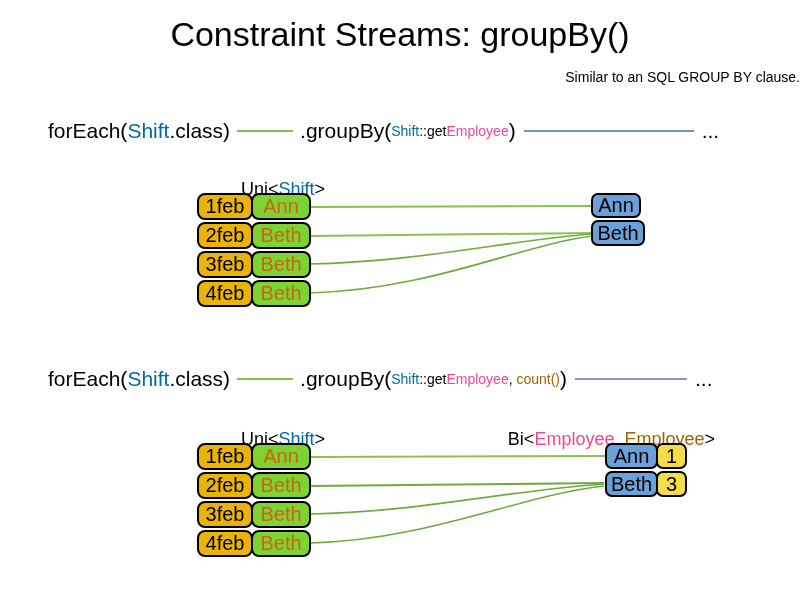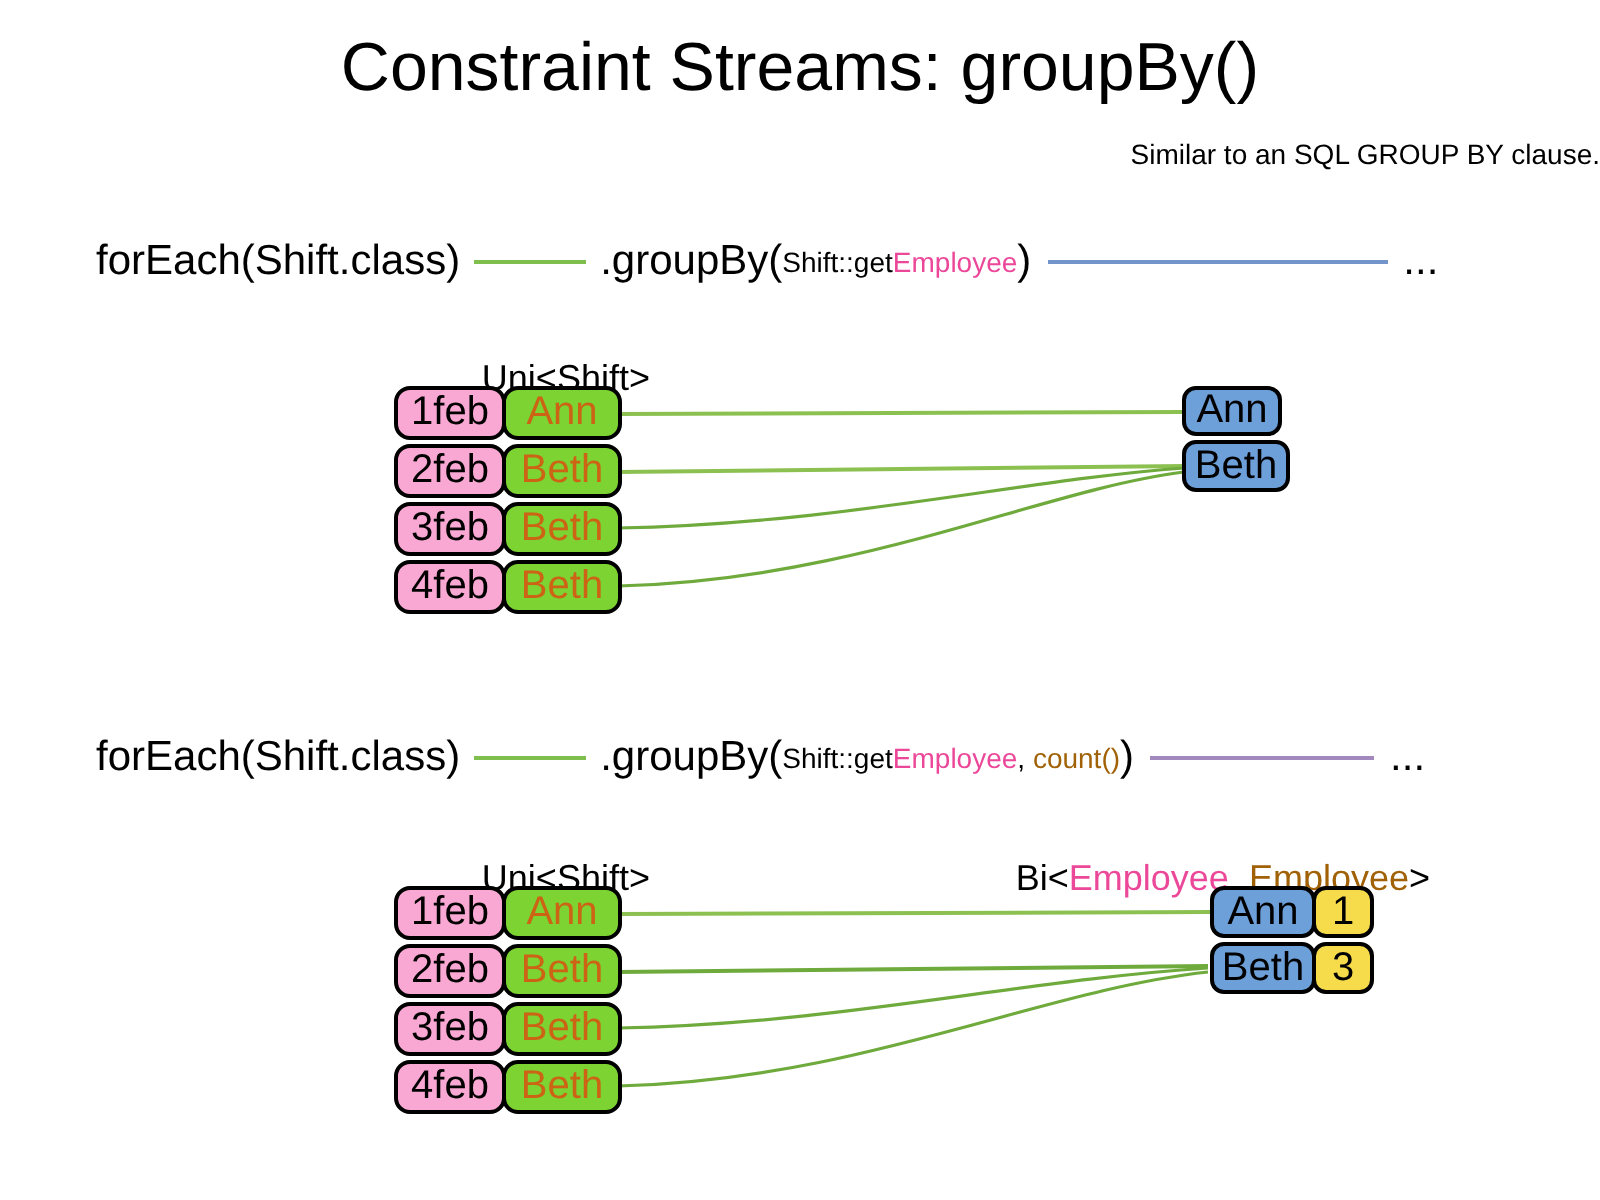--- a/index.html
+++ b/index.html
@@ -4,33 +4,33 @@
 <style>
   html,body{margin:0;padding:0;background:#fff;}
   .slide{position:relative;width:800px;height:600px;background:#ffffff;
          font-family:"Liberation Sans",sans-serif;color:#000;overflow:hidden;border-radius:27px;}
   .abs{position:absolute;}
   .title{top:16px;left:0;width:800px;text-align:center;font-size:34px;line-height:1.1;}
   .subtitle{top:69px;left:0;width:800px;text-align:right;font-size:14px;}
   .code{display:flex;align-items:center;height:28px;font-size:21px;white-space:pre;}
   .code span{white-space:pre;}
   .sm{font-size:14px;}
-  .tok-green{color:#000000;}
+  .tok-green{color:#0369a1;}
   .tok-blue{color:#ec4899;}
   .tok-gold{color:#a16207;}
   .cline{height:0;border-top:2px solid #000;flex:0 0 auto;}
   .cline.green{border-color:#7FBF4D;width:56px;margin:0 7px;}
   .cline.blue{border-color:#7495CB;width:170px;margin:0 8px;}
   .cline.purple{border-color:#A189BD;width:112px;margin:0 8px;}
   .typelabel{font-size:18px;text-align:right;white-space:pre;}
   .vtable{display:flex;flex-direction:column;gap:2px;}
   .trow{display:flex;}
   .cell{box-sizing:border-box;border:2px solid #000;border-radius:8px;height:27px;
         display:flex;align-items:center;justify-content:center;font-size:20px;}
-  .cell.date{width:56px;background:#f9a8d4;z-index:2;}
+  .cell.date{width:56px;background:#eab308;z-index:2;}
   .cell.emp{width:60px;background:#7CD332;margin-left:-2px;color:#CC6315;z-index:1;}
   .rbox{box-sizing:border-box;border:2px solid #000;border-radius:7px;background:#6D9FD8;
         display:flex;align-items:center;justify-content:center;font-size:20px;}
   .rrow{display:flex;}
   .rrow .blue{box-sizing:border-box;border:2px solid #000;border-radius:7px;background:#6D9FD8;
         height:26px;display:flex;align-items:center;justify-content:center;font-size:20px;width:53px;z-index:2;}
   .rrow .yellow{box-sizing:border-box;border:2px solid #000;border-radius:7px;background:#F6DC4B;
         height:26px;display:flex;align-items:center;justify-content:center;font-size:20px;width:31px;margin-left:-2px;z-index:1;}
   svg.overlay{position:absolute;left:0;top:0;pointer-events:none;}
 </style>

